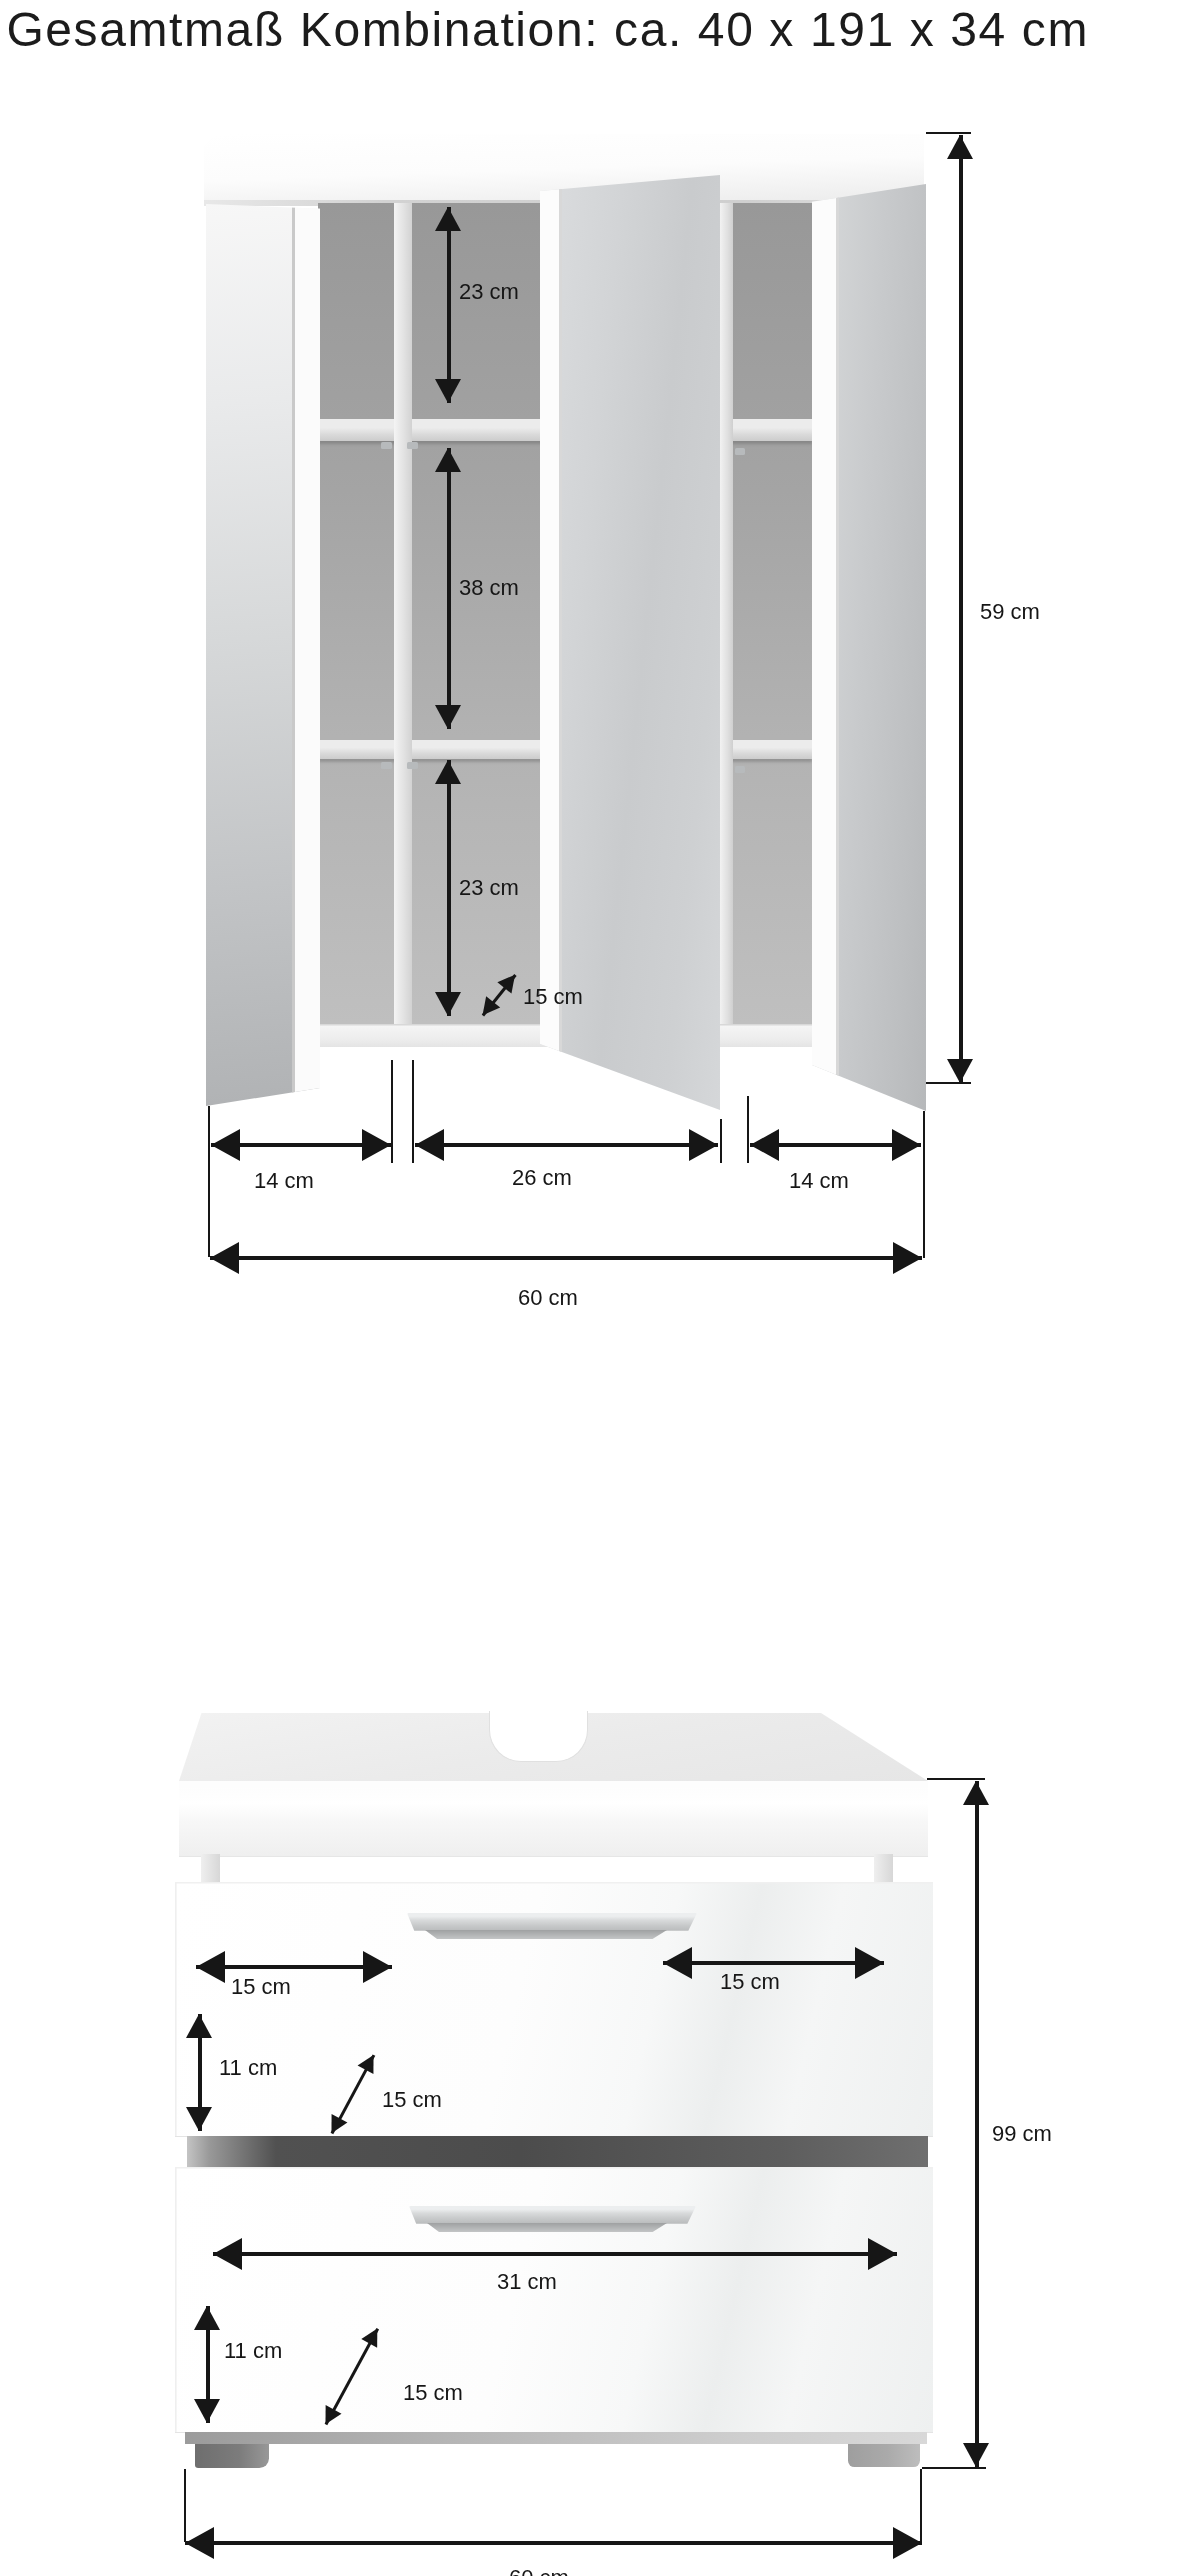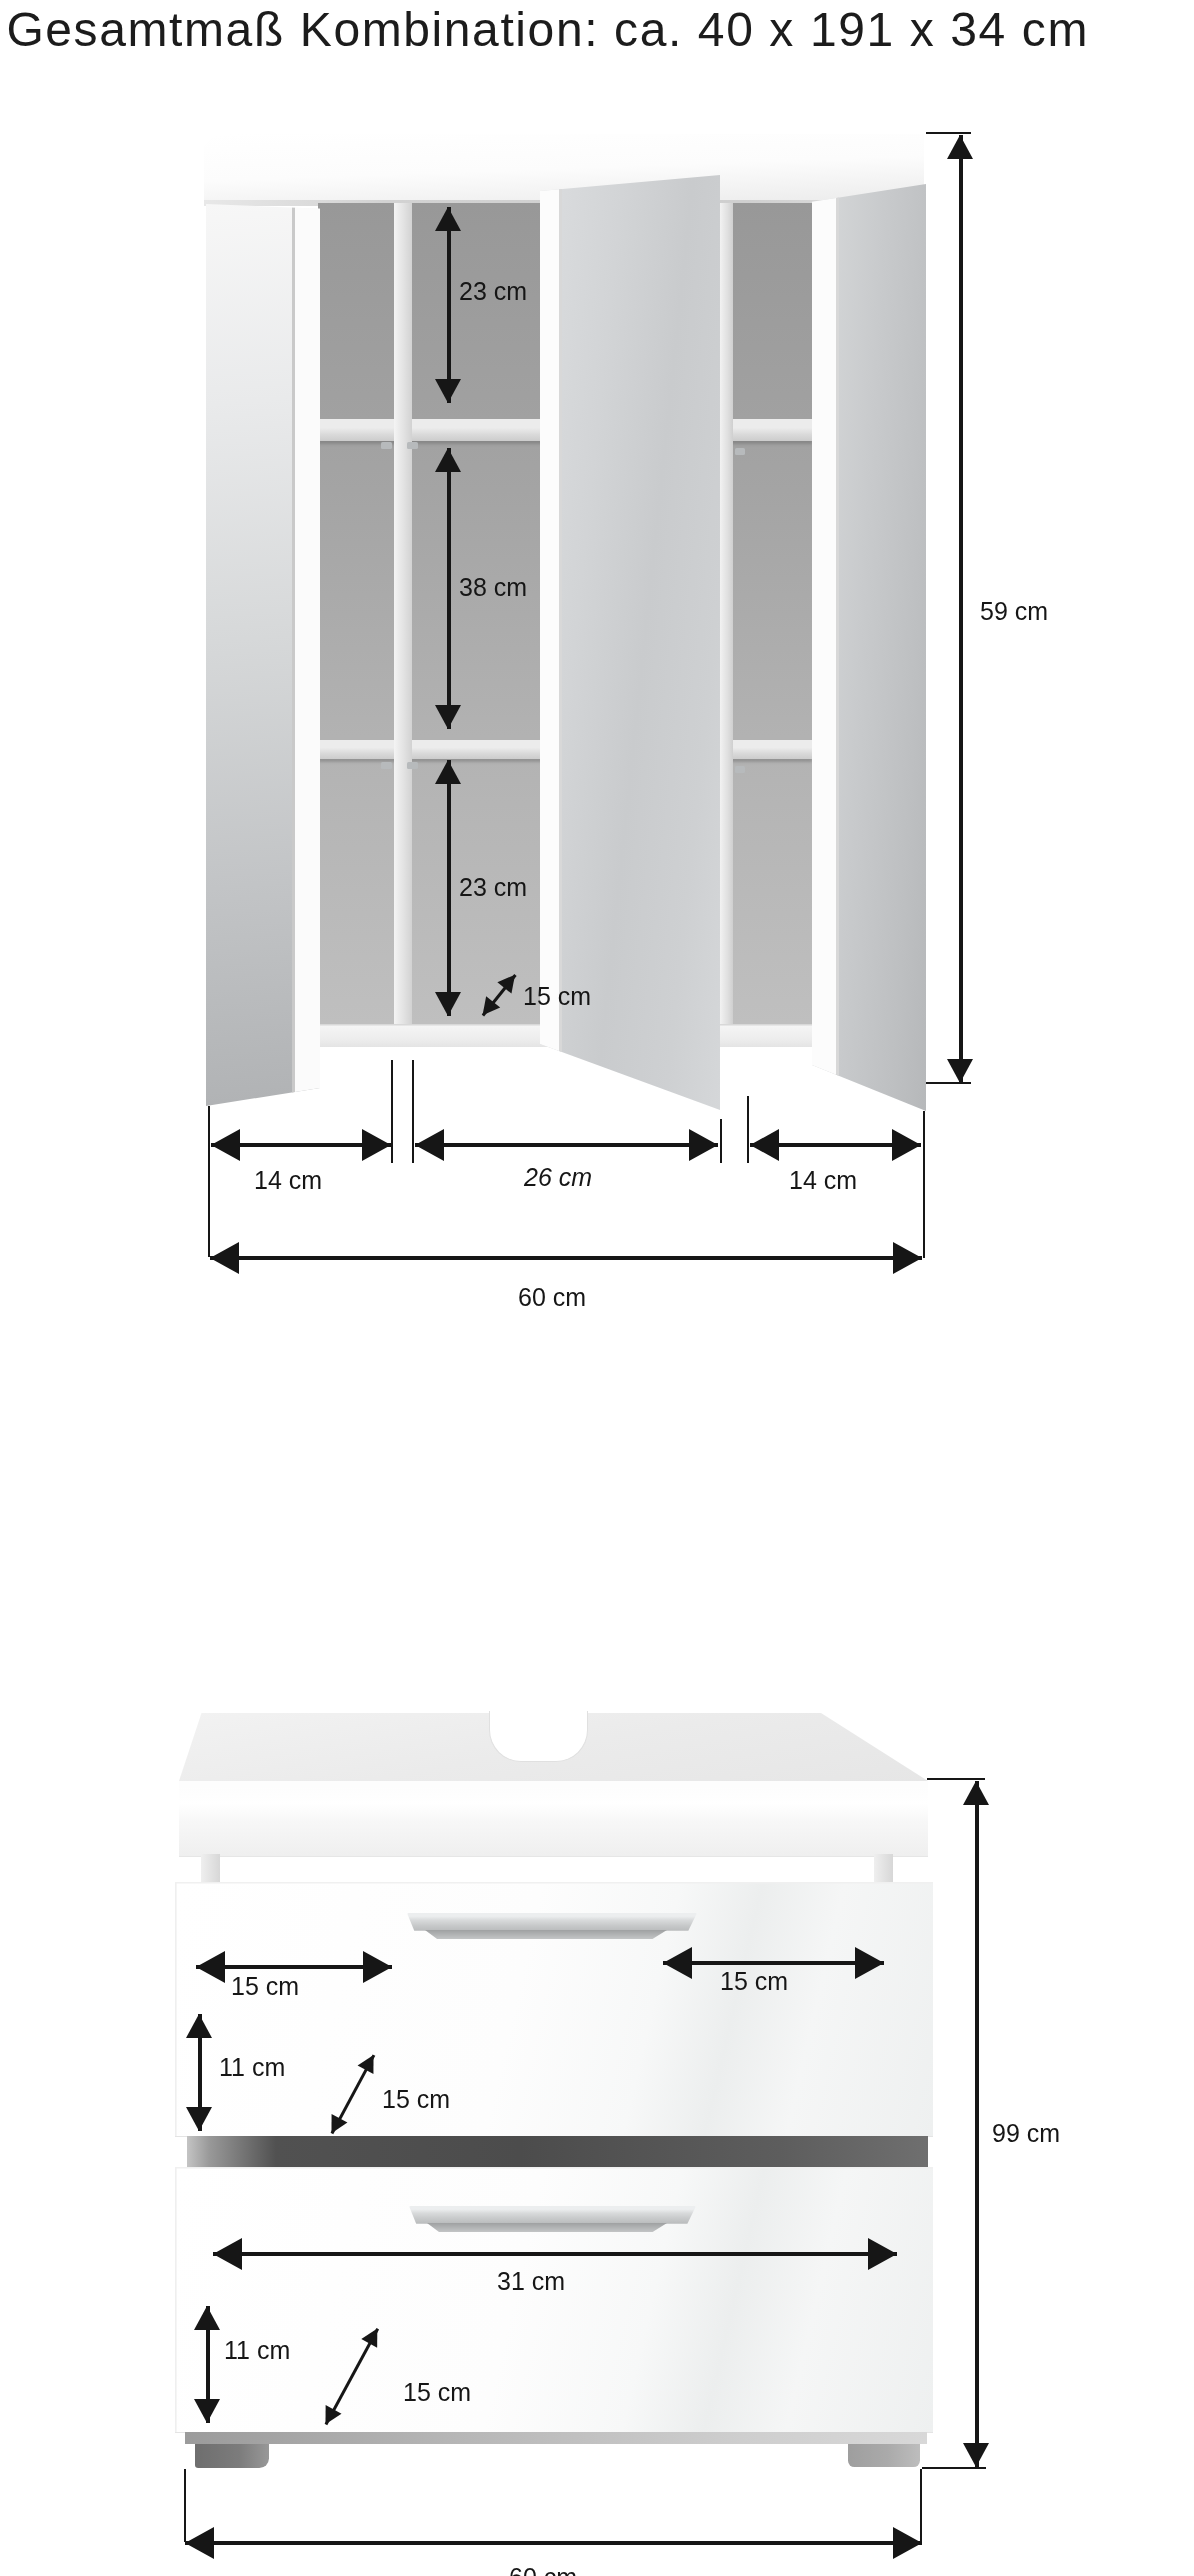--- a/index.html
+++ b/index.html
@@ -1,21 +1,21 @@
 <!DOCTYPE html>
 <html style="font-size:13px"><head>
 <meta charset="utf-8">
 <style>
   html,body{margin:0;padding:0;background:#ffffff;}
   .canvas{position:relative;width:1195px;height:2576px;background:#ffffff;overflow:hidden;
           font-family:"Liberation Sans", sans-serif;}
   .abs{position:absolute;}
   .title{position:absolute;left:6.4px;top:1.6px;font-size:48px;letter-spacing:1.6px;color:#1c1c1c;
          font-weight:400;white-space:nowrap;}
-  .lbl{position:absolute;font-size:25px;line-height:35px;color:#161616;white-space:nowrap;}
+  .lbl{position:absolute;font-size:22px;line-height:35px;color:#161616;white-space:nowrap;}
 
   
   .ah{position:absolute;height:4px;background:#161616;}
   .ah::before{content:"";position:absolute;left:0;top:-14.5px;width:0;height:0;
               border:16px solid transparent;border-left:0;border-right:29px solid #161616;}
   .ah::after{content:"";position:absolute;right:0;top:-14.5px;width:0;height:0;
              border:16px solid transparent;border-right:0;border-left:29px solid #161616;}
   .av{position:absolute;width:4px;background:#161616;}
   .av::before{content:"";position:absolute;top:0;left:-12px;width:0;height:0;
               border:13.7px solid transparent;border-top:0;border-bottom:24px solid #161616;}
@@ -102,21 +102,21 @@
     <div class="tick" style="left:391px;top:1060px;height:103px;"></div>
     <div class="tick" style="left:412px;top:1060px;height:103px;"></div>
     <div class="tick" style="left:720px;top:1119px;height:44px;"></div>
     <div class="tick" style="left:747px;top:1096px;height:67px;"></div>
     <div class="tick" style="left:923px;top:1111px;height:147px;"></div>
 
     <div class="ah" style="left:211px;top:1143px;width:180px;"></div>
     <div class="lbl" style="left:254px;top:1163px;">14 cm</div>
 
     <div class="ah" style="left:415px;top:1143px;width:303px;"></div>
-    <div class="lbl" style="left:524px;top:1160px;font-style:italic;">26 cm</div>
+    <div class="lbl" style="left:512px;top:1160px;">26 cm</div>
 
     <div class="ah" style="left:750px;top:1143px;width:171px;"></div>
     <div class="lbl" style="left:789px;top:1163px;">14 cm</div>
 
     <div class="ah" style="left:210px;top:1256px;width:712px;"></div>
     <div class="lbl" style="left:518px;top:1280px;">60 cm</div>
   </div>
 
   <div>
 

